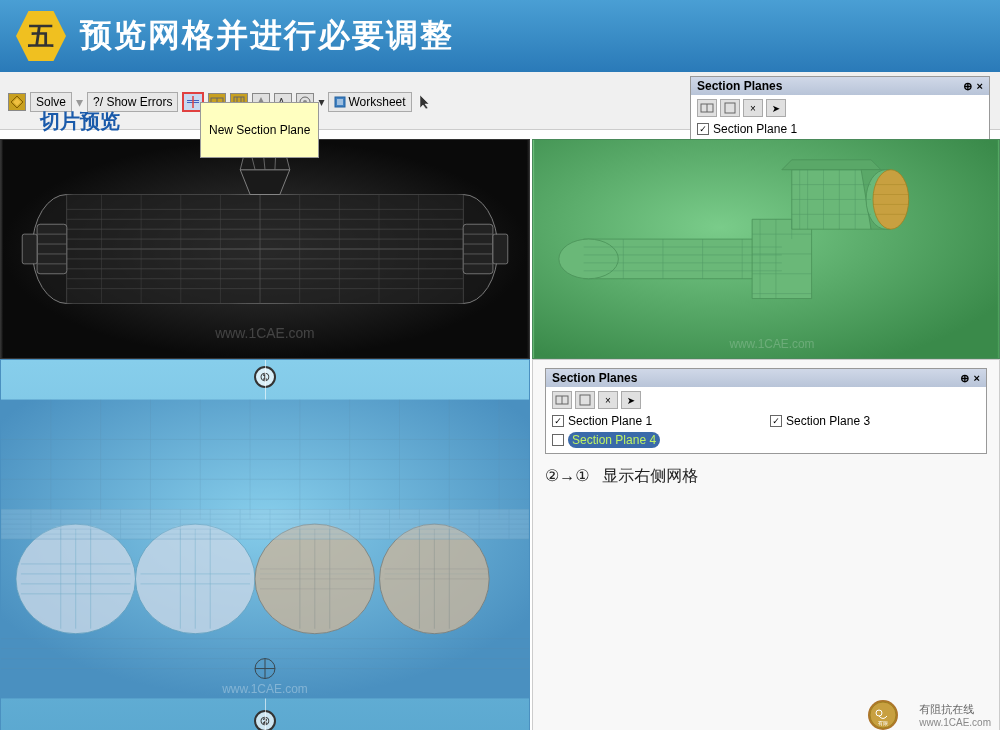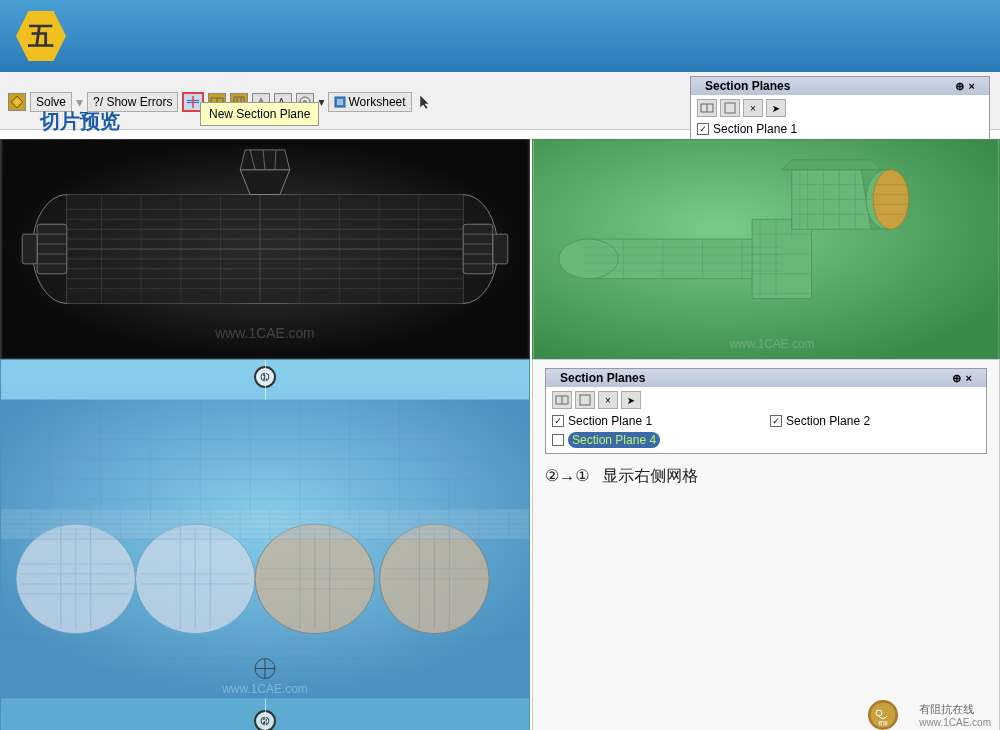--- a/index.html
+++ b/index.html
@@ -92,40 +92,40 @@
       border: 2px solid #e04040;
       width: 20px;
       height: 20px;
     }
     .tooltip-box {
       position: absolute;
       top: 30px;
       left: 200px;
       background: #ffffc0;
       border: 1px solid #999;
-      padding: 4px 8px;
+      padding: 20px 8px;
       font-size: 12px;
       color: #000;
       z-index: 10;
       white-space: nowrap;
     }
     .section-planes-panel {
       position: absolute;
       top: 4px;
       right: 10px;
       width: 300px;
       background: #f5f5f5;
       border: 1px solid #999;
     }
     .panel-header {
       background: linear-gradient(to bottom, #d0d8e8, #b8c4d8);
       display: flex;
       align-items: center;
       justify-content: space-between;
-      padding: 2px 14px;
+      padding: 2px 6px;
       font-size: 12px;
       font-weight: bold;
     }
     .panel-header-title { font-size: 12px; }
     .panel-header-controls { display: flex; gap: 4px; align-items: center; font-size: 11px; }
     .panel-body {
       padding: 4px 6px;
       background: #fff;
     }
     .panel-toolbar {
@@ -316,20 +316,21 @@
       position: absolute;
       background: rgba(255,255,255,0.8);
       width: 1px;
     }
   </style>
 </head>
 <body>
 
 <div class="header">
   <div class="header-badge">五</div>
+  <div class="header-title">预览网格并进行必要调整</div>
 </div>
 
 <div class="toolbar-area">
   <div class="toolbar-row">
 
     <div class="toolbar-icon">
       <svg width="14" height="14" viewBox="0 0 14 14">
         <polygon points="7,1 13,7 7,13 1,7" fill="#c8a020" stroke="#886000" stroke-width="1"></polygon>
         <polygon points="7,3 11,7 7,11 3,7" fill="#f0c040"></polygon>
       </svg>
@@ -749,21 +750,21 @@
             <div class="panel-tool-btn">×</div>
             <div class="panel-tool-btn">➤</div>
           </div>
           <div class="panel-items-grid">
             <div class="panel-item">
               <div class="checkbox checked"></div>
               <span class="label-text">Section Plane 1</span>
             </div>
             <div class="panel-item">
               <div class="checkbox checked"></div>
-              <span class="label-text">Section Plane 2</span>
+              <span class="label-text">Section Plane 3</span>
             </div>
             <div class="panel-item">
               <div class="checkbox"></div>
               <span class="label-text panel-item-highlight">Section Plane 4</span>
             </div>
           </div>
         </div>
       </div>
 
       <div class="info-text">

